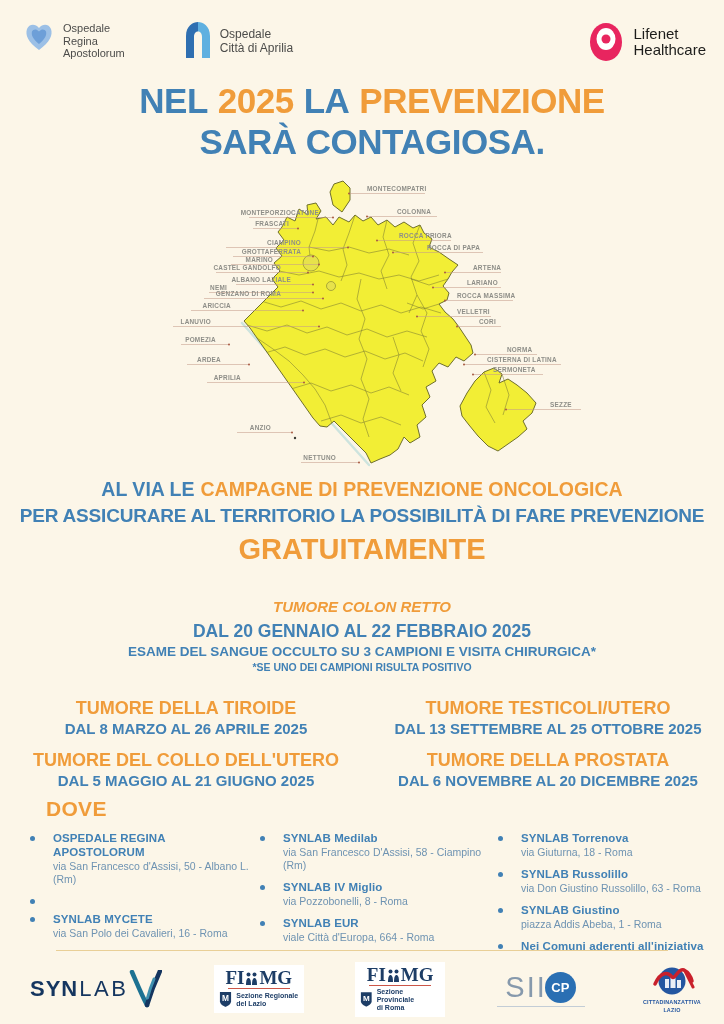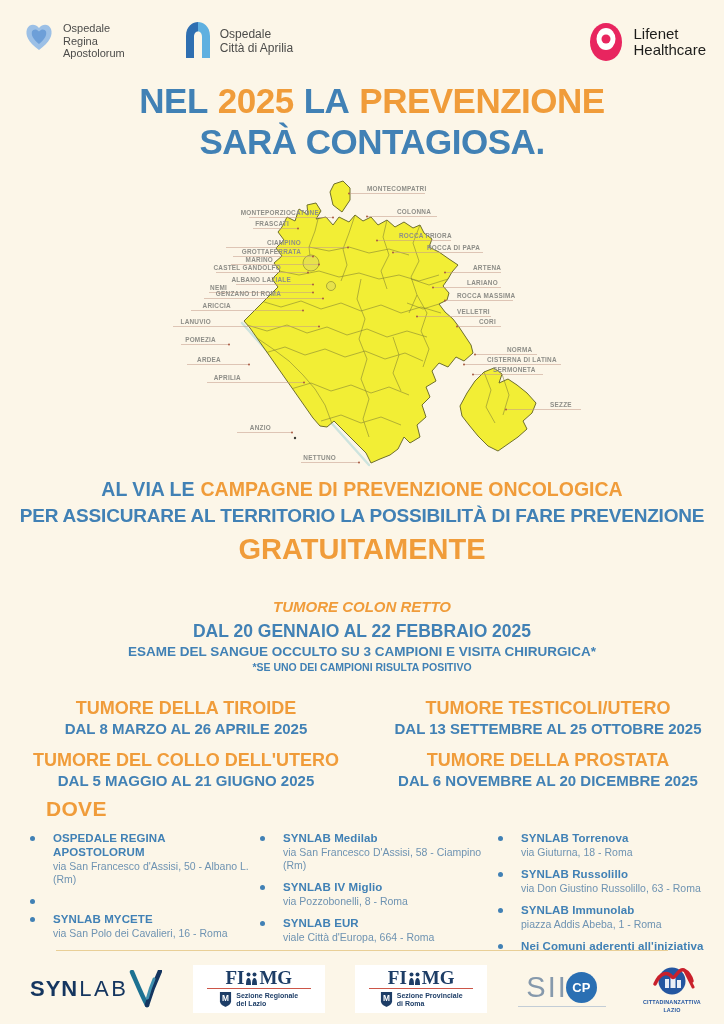--- a/index.html
+++ b/index.html
@@ -65,21 +65,21 @@
   .bullet{width:5px;height:5px;border-radius:50%;background:var(--blue);margin-top:5px;flex:none;}
   .dove-name{font-size:11.5px;font-weight:bold;color:var(--blue);line-height:14px;letter-spacing:.1px;}
   .dove-addr{font-size:10.5px;color:var(--addr);line-height:13px;margin-top:1px;}
 
   
   .footer-line{position:absolute;top:950px;left:56px;right:56px;height:1px;background:#e9cf96;}
   .footer{position:absolute;top:960px;left:30px;right:16px;height:58px;display:flex;align-items:center;justify-content:space-between;}
   .synlab{display:flex;align-items:center;}
   .syn{font-size:22px;font-weight:bold;color:var(--navy);letter-spacing:1px;}
   .lab{font-size:22px;font-weight:normal;color:var(--navy);letter-spacing:2.5px;margin-left:1px;}
-  .fimmg{background:#fff;width:132px;padding:4px 5px 5px;box-sizing:border-box;}
+  .fimmg{background:#fff;width:90px;padding:4px 5px 5px;box-sizing:border-box;}
   .fimmg-top{display:flex;align-items:flex-end;justify-content:center;gap:1px;font-family:"Liberation Serif", serif;font-weight:bold;color:#1d3d66;font-size:19px;line-height:17px;}
   .fimmg-red{height:1px;background:#cc5547;margin:2px 9px 2px;}
   .fimmg-bot{display:flex;gap:4px;align-items:center;justify-content:center;}
   .fimmg-sub{font-size:7px;font-weight:bold;color:#1d3d66;line-height:8px;}
   .siicp{display:flex;flex-direction:column;align-items:center;}
   .siicp-row{display:flex;align-items:center;}
   .sii{font-size:29px;color:#8699ac;letter-spacing:2px;font-weight:normal;line-height:31px;}
   .cp-disc{width:31px;height:31px;border-radius:50%;background:#2a6fb3;color:#fff;font-size:13px;font-weight:bold;display:flex;align-items:center;justify-content:center;margin-left:-2px;}
   .siicp-line{width:88px;height:1px;background:#c3cdd6;margin-top:3px;}
   .citt{display:flex;flex-direction:column;align-items:center;width:72px;}
@@ -351,21 +351,21 @@
         <div class="dove-item">
           <span class="bullet"></span>
           <div class="dove-text">
             <div class="dove-name">SYNLAB Russolillo</div>
             <div class="dove-addr">via Don Giustino Russolillo, 63 - Roma</div>
           </div>
         </div>
         <div class="dove-item">
           <span class="bullet"></span>
           <div class="dove-text">
-            <div class="dove-name">SYNLAB Immunolab</div>
+            <div class="dove-name">SYNLAB Giustino</div>
             <div class="dove-addr">piazza Addis Abeba, 1 - Roma</div>
           </div>
         </div>
         <div class="dove-item">
           <span class="bullet"></span>
           <div class="dove-text">
             <div class="dove-name">Nei Comuni aderenti all'iniziativa</div>
           </div>
         </div>
       </div>

